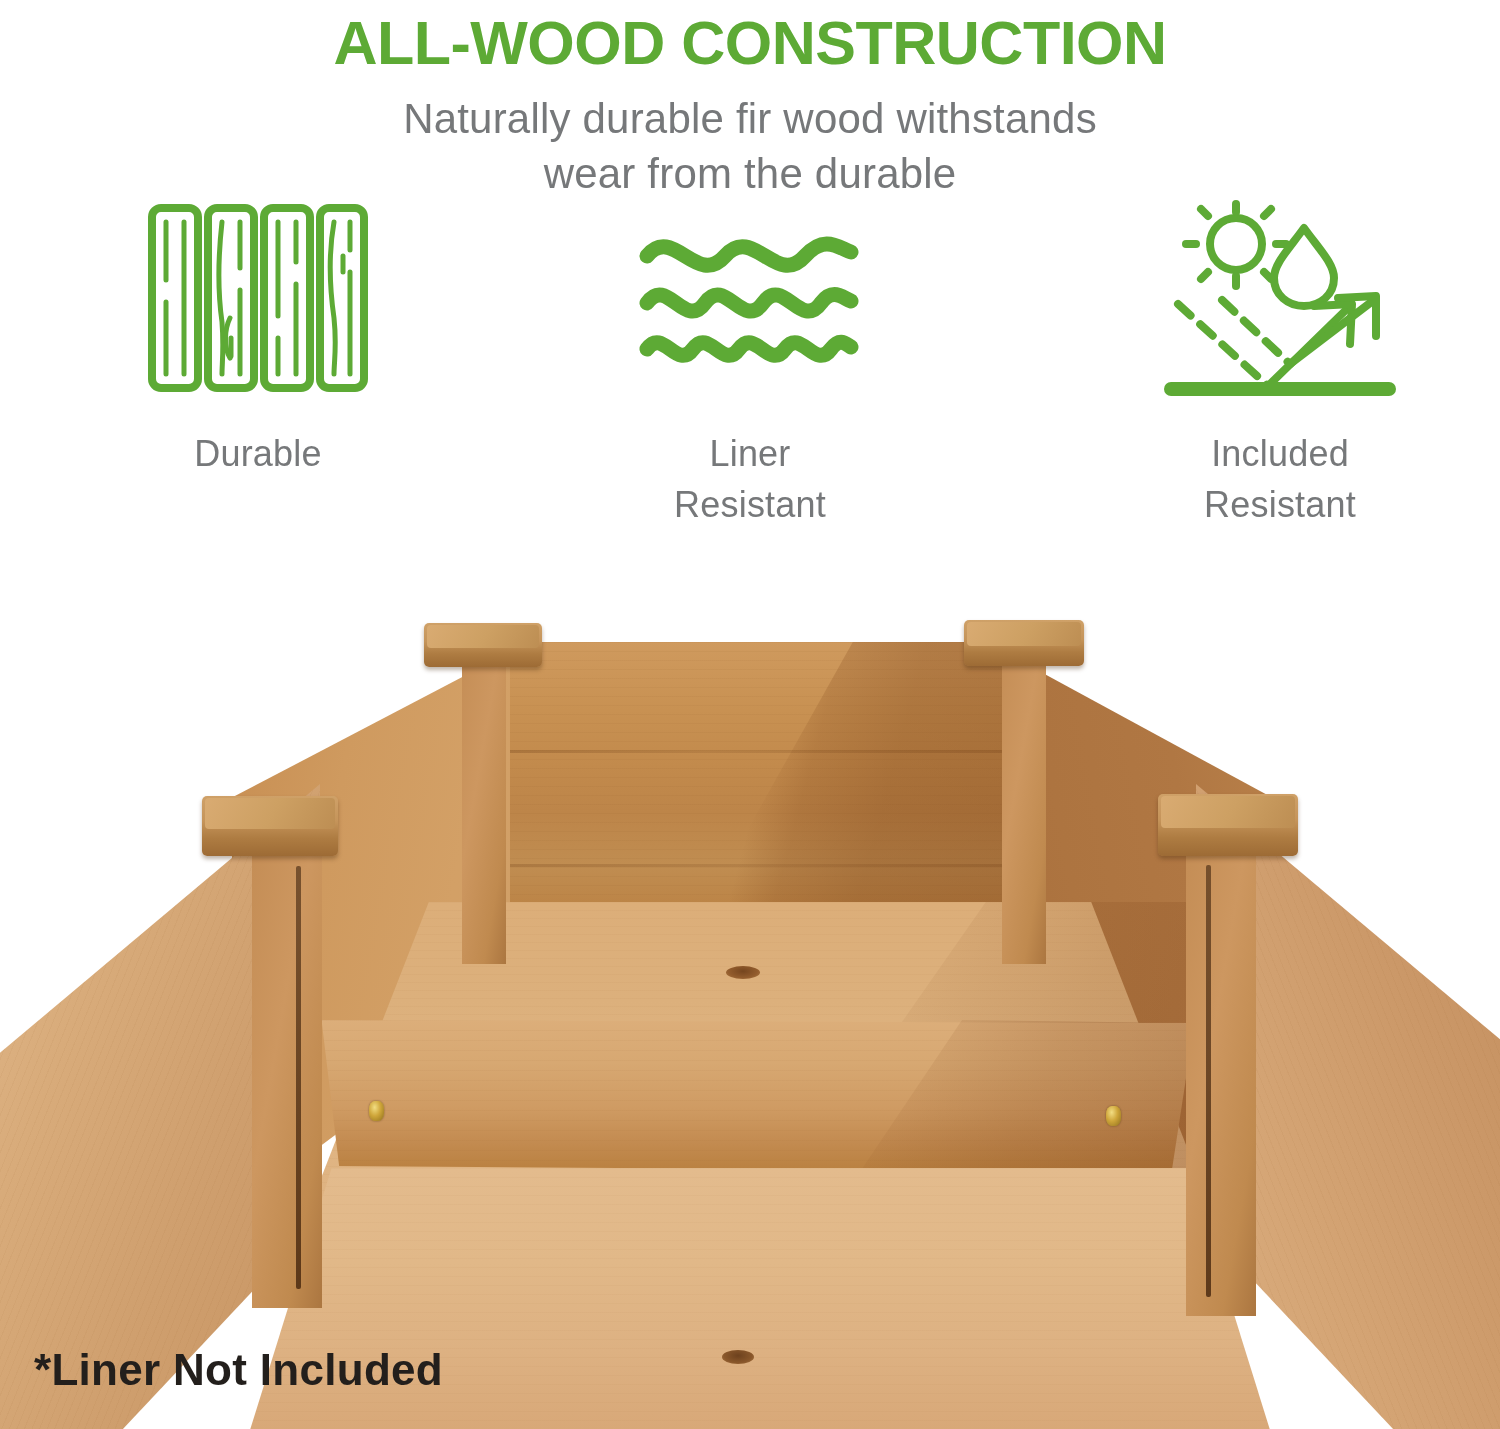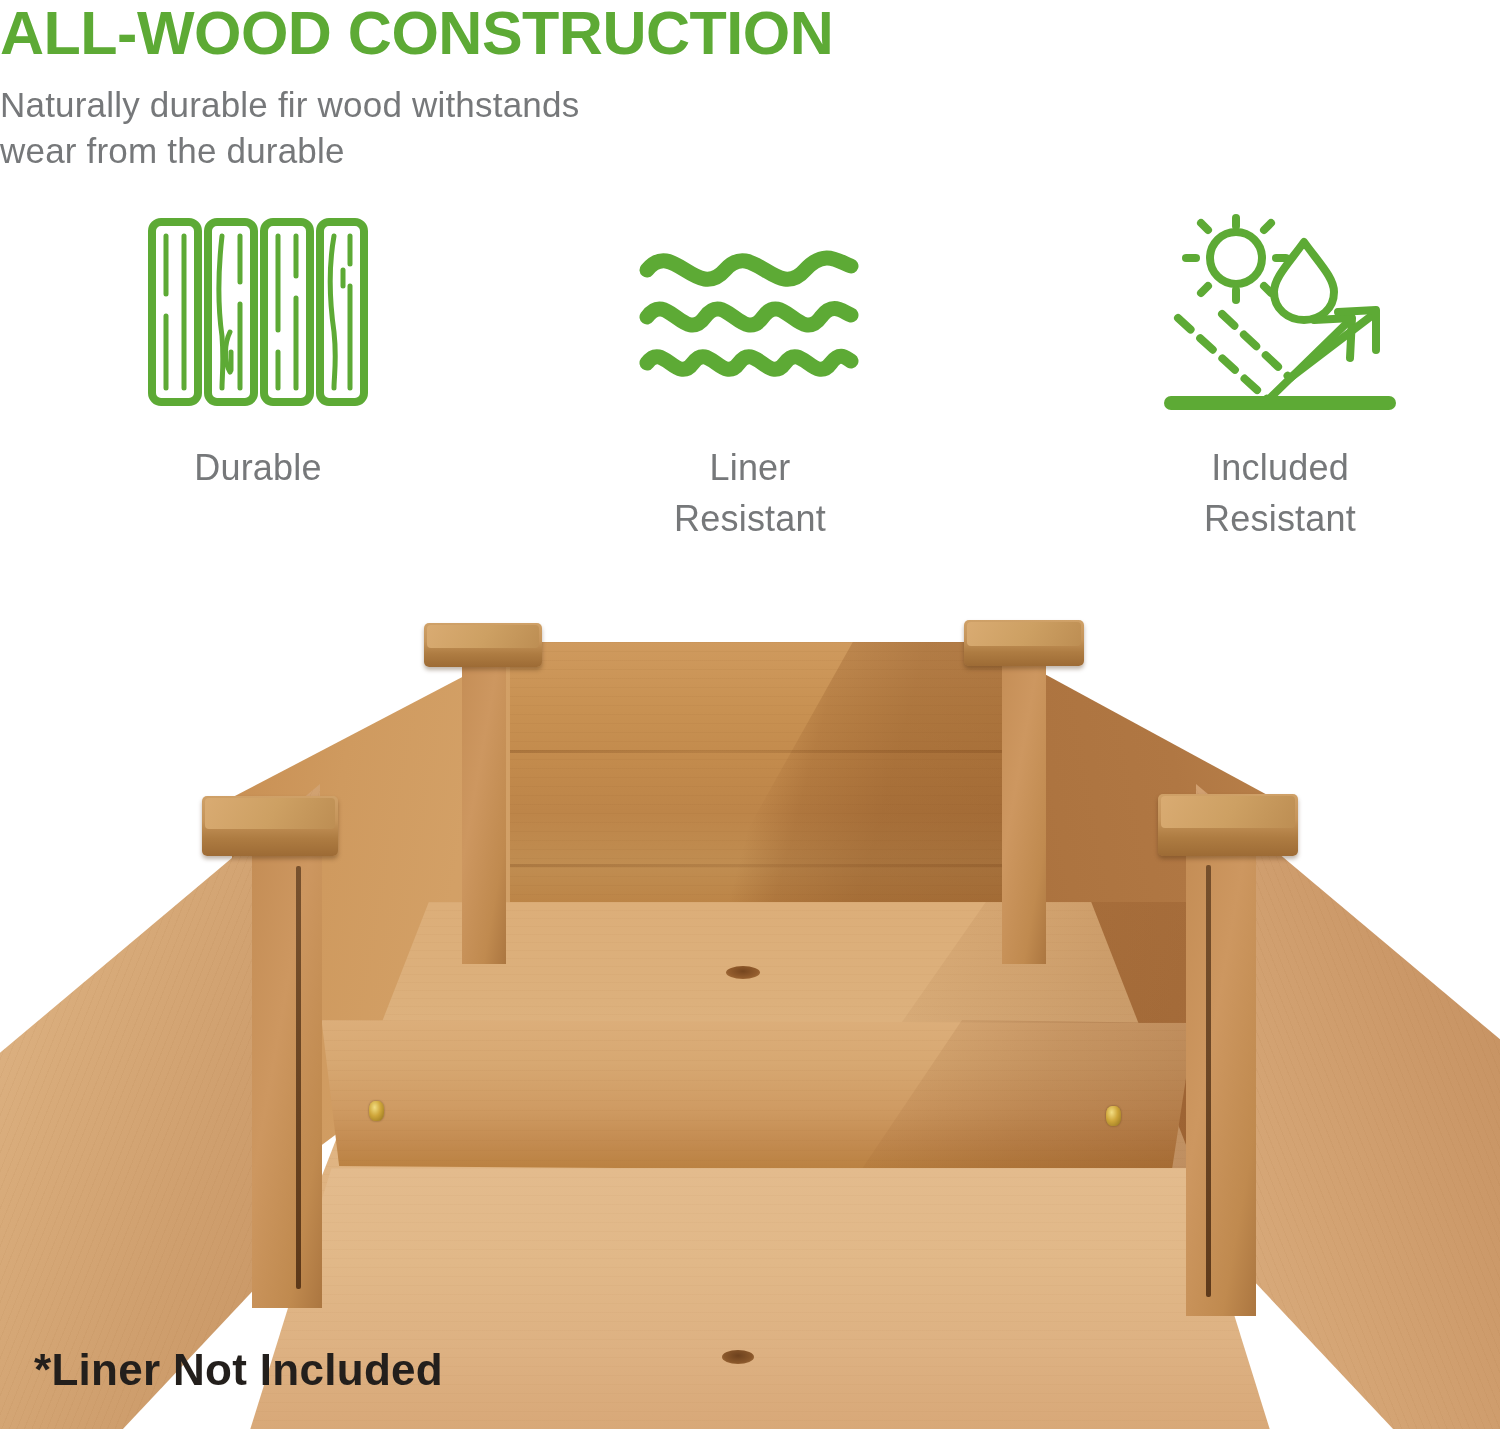--- a/index.html
+++ b/index.html
@@ -5,34 +5,34 @@
 <style>
   * { margin:0; padding:0; box-sizing:border-box; }
   html,body{ background:#ffffff; }
   body{
     width:1500px; height:1429px;
     font-family:"Liberation Sans", sans-serif;
     overflow:hidden; position:relative;
   }
 
   
-  .header{ width:100%; padding-top:2px; text-align:left; }
+  .header{ width:100%; padding-top:12px; text-align:center; }
   .headline{
     font-size:61px; font-weight:bold; letter-spacing:-0.5px;
     color:#5DAA35; line-height:1.02; white-space:nowrap;
   }
   .subhead{
     margin-top:18px;
-    font-size:35px; font-weight:300; color:#76787a;
+    font-size:42px; font-weight:300; color:#76787a;
     line-height:1.30; letter-spacing:0.2px;
   }
 
   
   .features{
-    position:absolute; top:212px; left:0; width:1500px; height:370px;
+    position:absolute; top:198px; left:0; width:1500px; height:370px;
     display:flex; justify-content:flex-start;
   }
   .feat{ position:absolute; text-align:center; }
   .feat .icon-wrap{
     height:200px; display:flex; align-items:center; justify-content:center;
   }
   .feat .flabel{
     margin-top:30px;
     font-size:36px; font-weight:300; color:#76787a; line-height:1.42;
     letter-spacing:0.2px;

